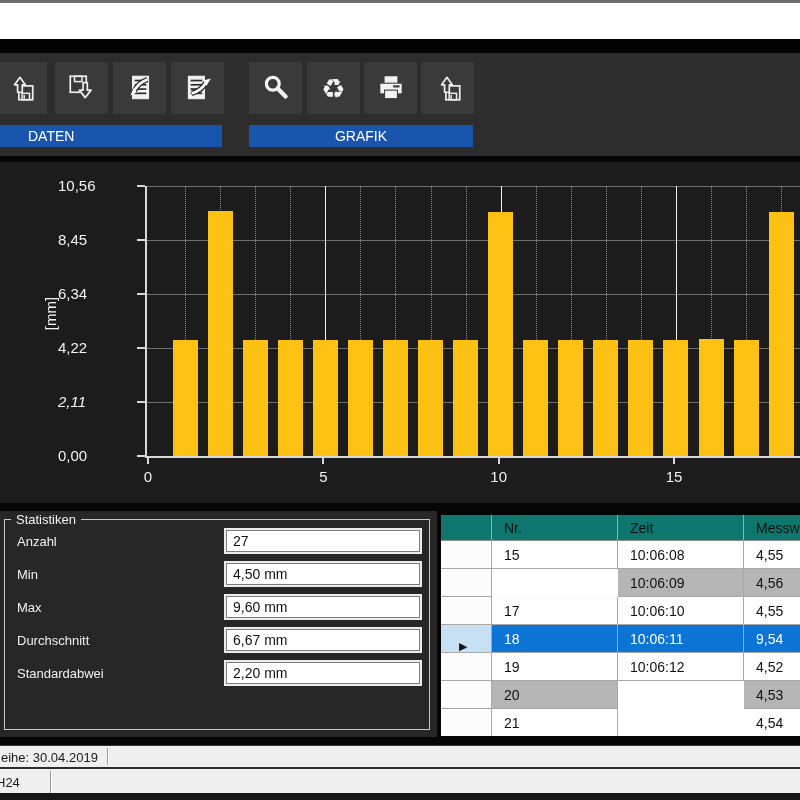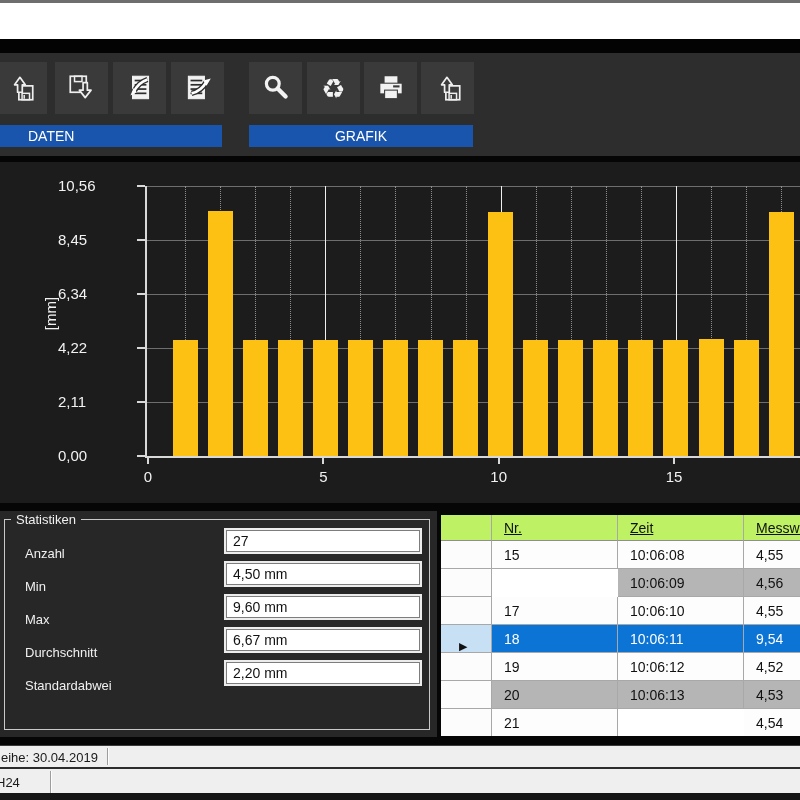--- a/index.html
+++ b/index.html
@@ -35,32 +35,32 @@
   .xtick-label{position:absolute;width:44px;text-align:center;color:#f2f2f2;font-size:15px;}
   .xtick-mark{position:absolute;width:2px;height:6px;background:#d8d8d8;}
   .ylabel{position:absolute;left:28px;top:143px;width:44px;color:#f2f2f2;font-size:15px;
           transform:rotate(-90deg);text-align:center;}
 
   
   .stats-panel{left:0;top:511px;width:437px;height:226px;background:#272727;}
   .groupbox{position:absolute;left:4px;top:8px;width:424px;height:209px;border:1px solid #c9c9c9;}
   .groupbox-title{position:absolute;left:6px;top:-8px;background:#272727;color:#f0f0f0;
                   font-size:13px;padding:0 5px;}
-  .stat-label{position:absolute;left:20px;color:#f0f0f0;font-size:13px;margin-top:12px;}
+  .stat-label{position:absolute;left:12px;color:#f0f0f0;font-size:13px;}
   .stat-input{position:absolute;left:221px;width:186px;height:20px;background:#fff;
               border:1px solid #7d7d7d;box-shadow:0 0 0 2px #ececec;color:#111;
               font-size:14px;line-height:20px;padding-left:6px;}
 
   
   .table-wrap{left:441px;top:515px;width:359px;height:221px;background:#ffffff;overflow:hidden;}
   .t-head{position:absolute;left:0;top:0;height:26px;width:520px;background:#ffffff;}
   .t-cell{position:absolute;box-sizing:border-box;border-right:1px solid #a8a8a8;
           border-bottom:1px solid #a8a8a8;font-size:14px;color:#111;
           padding-left:12px;overflow:hidden;white-space:nowrap;}
-  .t-hcell{line-height:26px;height:26px;border-bottom:1px solid #8f8f8f;background:#bef264;text-decoration:underline;}
+  .t-hcell{line-height:26px;height:26px;border-bottom:1px solid #8f8f8f;background:#0f766e;}
   .t-rcell{line-height:28px;height:28px;}
   .shade-white{background:#fdfdfd;}
   .shade-gray{background:#b5b5b5;}
   .shade-selected{background:#0b74d4;color:#fff;}
   .rowhdr{background:#fcfcfc;}
   .rowhdr-selected{background:#c7e0f4;}
   .sel-arrow{position:absolute;left:18px;font-size:11px;color:#111;}
 
   
   .statusbar{left:0;width:800px;background:#efefef;overflow:hidden;}
@@ -200,21 +200,21 @@
       <div class="bar" style="left: 446.358px; width: 25px; height: 116.335px;"></div>
       <div class="bar" style="left: 481.424px; width: 25px; height: 115.568px;"></div>
       <div class="bar" style="left: 516.49px; width: 25px; height: 116.335px;"></div>
       <div class="bar" style="left: 551.556px; width: 25px; height: 116.591px;"></div>
       <div class="bar" style="left: 586.622px; width: 25px; height: 116.335px;"></div>
       <div class="bar" style="left: 621.688px; width: 25px; height: 243.92px;"></div>
     </div>
   <div id="axis-labels">
       <div class="ytick-label" style="left: 58px; top: 285px; position: absolute;">0,00</div>
       <div class="ytick-mark" style="left: 137px; top: 293px; position: absolute;"></div>
-      <div class="ytick-label" style="left: 58px; top: 231.051px; position: absolute;">2,11</div>
+      <div class="ytick-label" style="left: 58px; top: 231.051px; position: absolute; font-style: italic;">2,11</div>
       <div class="ytick-mark" style="left: 137px; top: 239.051px; position: absolute;"></div>
       <div class="ytick-label" style="left: 58px; top: 177.102px; position: absolute;">4,22</div>
       <div class="ytick-mark" style="left: 137px; top: 185.102px; position: absolute;"></div>
       <div class="ytick-label" style="left: 58px; top: 122.898px; position: absolute;">6,34</div>
       <div class="ytick-mark" style="left: 137px; top: 130.898px; position: absolute;"></div>
       <div class="ytick-label" style="left: 58px; top: 68.9489px; position: absolute;">8,45</div>
       <div class="ytick-mark" style="left: 137px; top: 76.9489px; position: absolute;"></div>
       <div class="ytick-label" style="left: 58px; top: 15px; position: absolute;">10,56</div>
       <div class="ytick-mark" style="left: 137px; top: 23px; position: absolute;"></div>
       <div class="xtick-label" style="left: 126px; top: 306px; position: absolute;">0</div>
@@ -280,21 +280,20 @@
     </div>
     <div style="position: absolute; left: 0px; top: 138px; width: 520px; height: 28px;">
       <div class="t-cell t-rcell rowhdr" style="left: 0px; width: 51px; top: 0px; padding-left: 0px;"></div>
       <div class="t-cell t-rcell shade-white" style="left: 51px; width: 126px; top: 0px;">19</div>
       <div class="t-cell t-rcell shade-white" style="left: 177px; width: 126px; top: 0px;">10:06:12</div>
       <div class="t-cell t-rcell shade-white" style="left: 303px; width: 200px; top: 0px;">4,52</div>
     </div>
     <div style="position: absolute; left: 0px; top: 166px; width: 520px; height: 28px;">
       <div class="t-cell t-rcell rowhdr" style="left: 0px; width: 51px; top: 0px; padding-left: 0px;"></div>
       <div class="t-cell t-rcell shade-gray" style="left: 51px; width: 126px; top: 0px;">20</div>
-      <div class="t-cell t-rcell shade-gray" style="left: 177px; width: 126px; top: 0px;">10:06:13</div>
       <div class="t-cell t-rcell shade-gray" style="left: 303px; width: 200px; top: 0px;">4,53</div>
     </div>
     <div style="position: absolute; left: 0px; top: 194px; width: 520px; height: 28px;">
       <div class="t-cell t-rcell rowhdr" style="left: 0px; width: 51px; top: 0px; padding-left: 0px;"></div>
       <div class="t-cell t-rcell shade-white" style="left: 51px; width: 126px; top: 0px;">21</div>
       <div class="t-cell t-rcell shade-white" style="left: 303px; width: 200px; top: 0px;">4,54</div>
     </div>
   </div>
 
 <div class="abs statusbar one">

